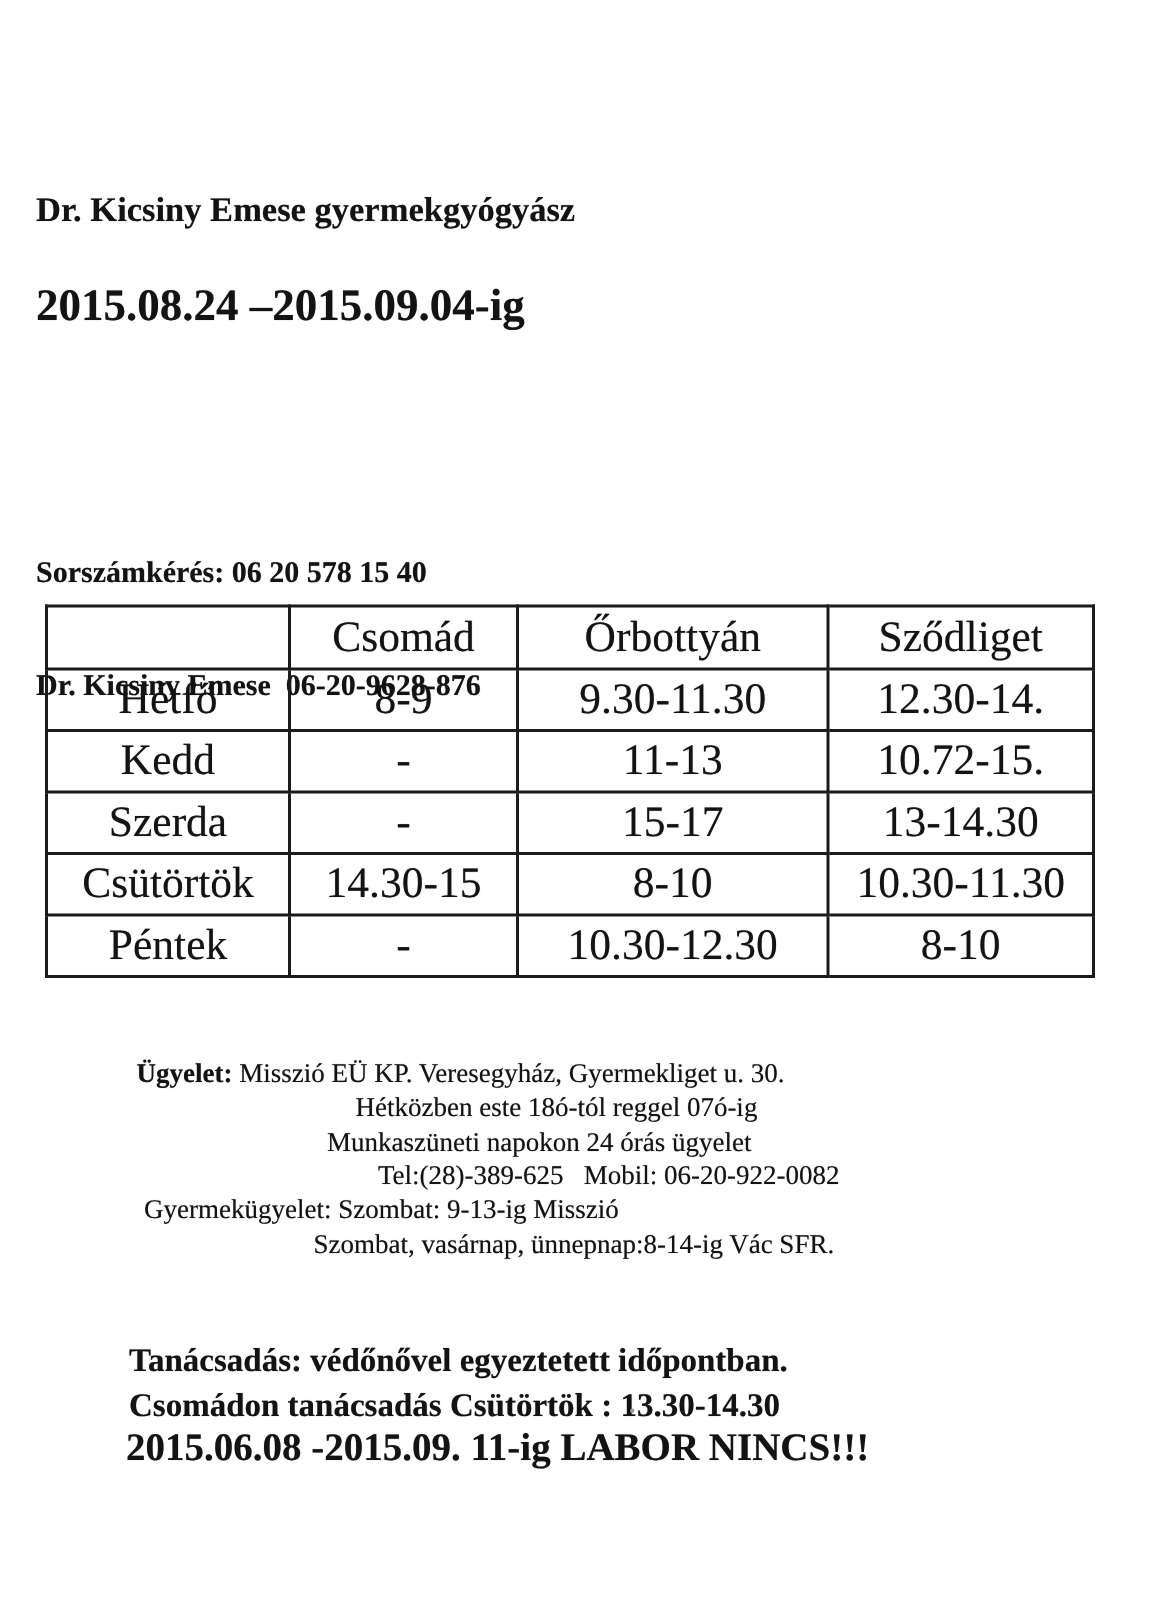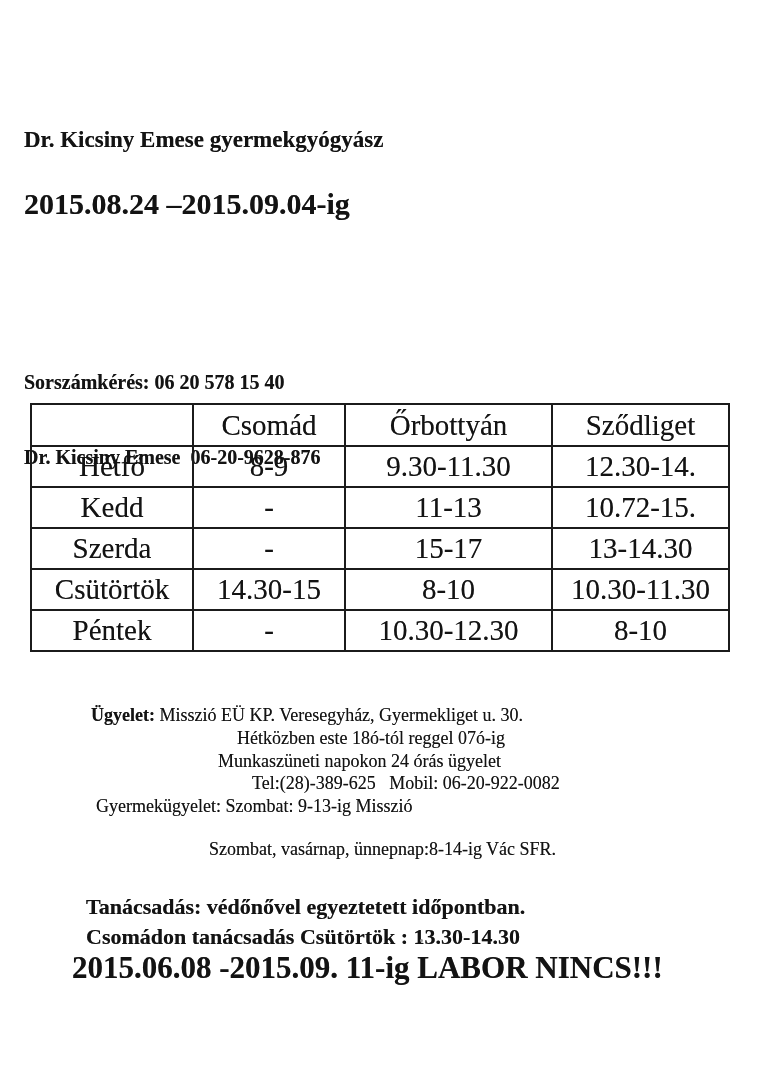--- a/index.html
+++ b/index.html
@@ -59,31 +59,31 @@
   .w-szodliget { width: 167px; }
   td.day-cell { text-align: left; padding-left: 7px; }
   .col-orbottyan { font-weight: bold; }
 
   .duty-line { font-size: 18px; line-height: 21px; }
   .d1 { left: 91px;  top: 705px; }
   .d2 { left: 237px; top: 728px; }
   .d3 { left: 218px; top: 751px; }
   .d4 { left: 238px; top: 773px; margin-left: 14px; }
   .d5 { left: 96px;  top: 796px; }
-  .d6 { left: 209px; top: 819px; margin-top: 20px; }
+  .d6 { left: 209px; top: 819px; }
   .bold { font-weight: bold; }
 
   .advice-line { font-size: 22px; font-weight: bold; margin-top: 28px; }
   .a1 { left: 86px; top: 866px; }
   .a2 { left: 86px; top: 896px; }
 
   .lab-notice {
-    left: 72px;
+    left: 84px;
     top: 950px;
-    font-size: 31px;
+    font-size: 26px;
     font-weight: bold;
   }
 
   .scan-speck {
     position: absolute;
     left: 420px;
     top: 939px;
     width: 3px;
     height: 3px;
     border-radius: 50%;

